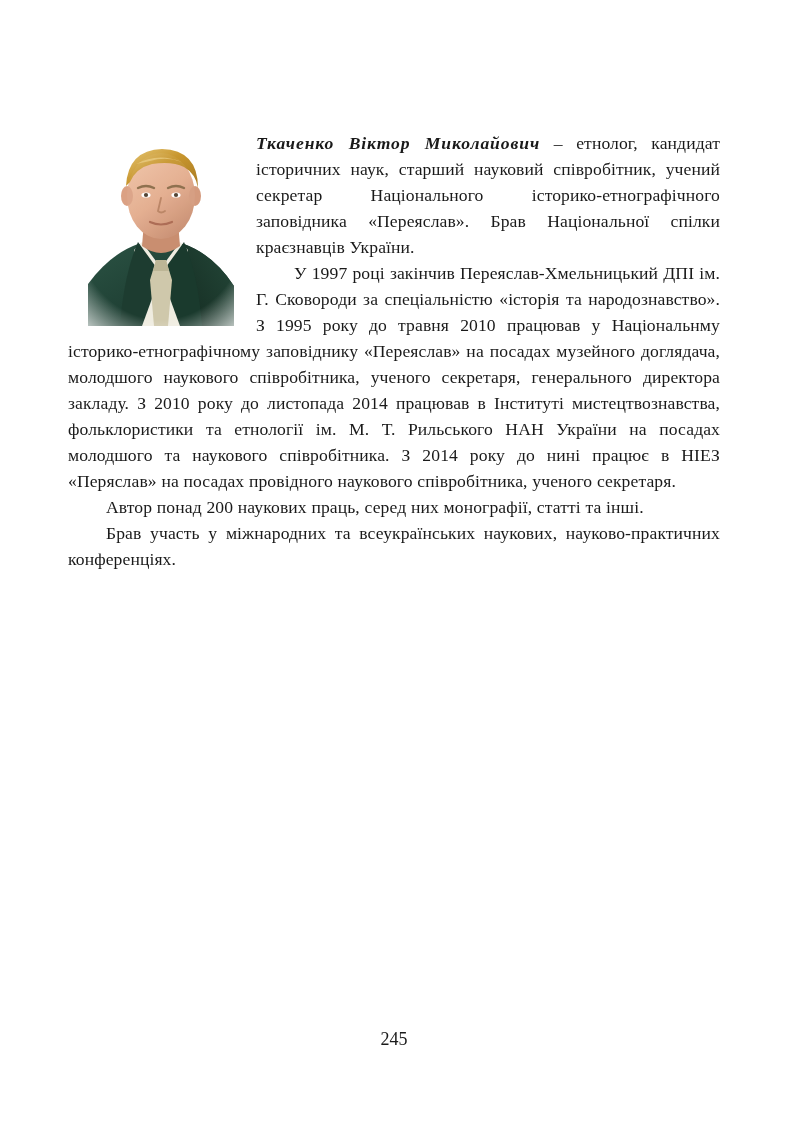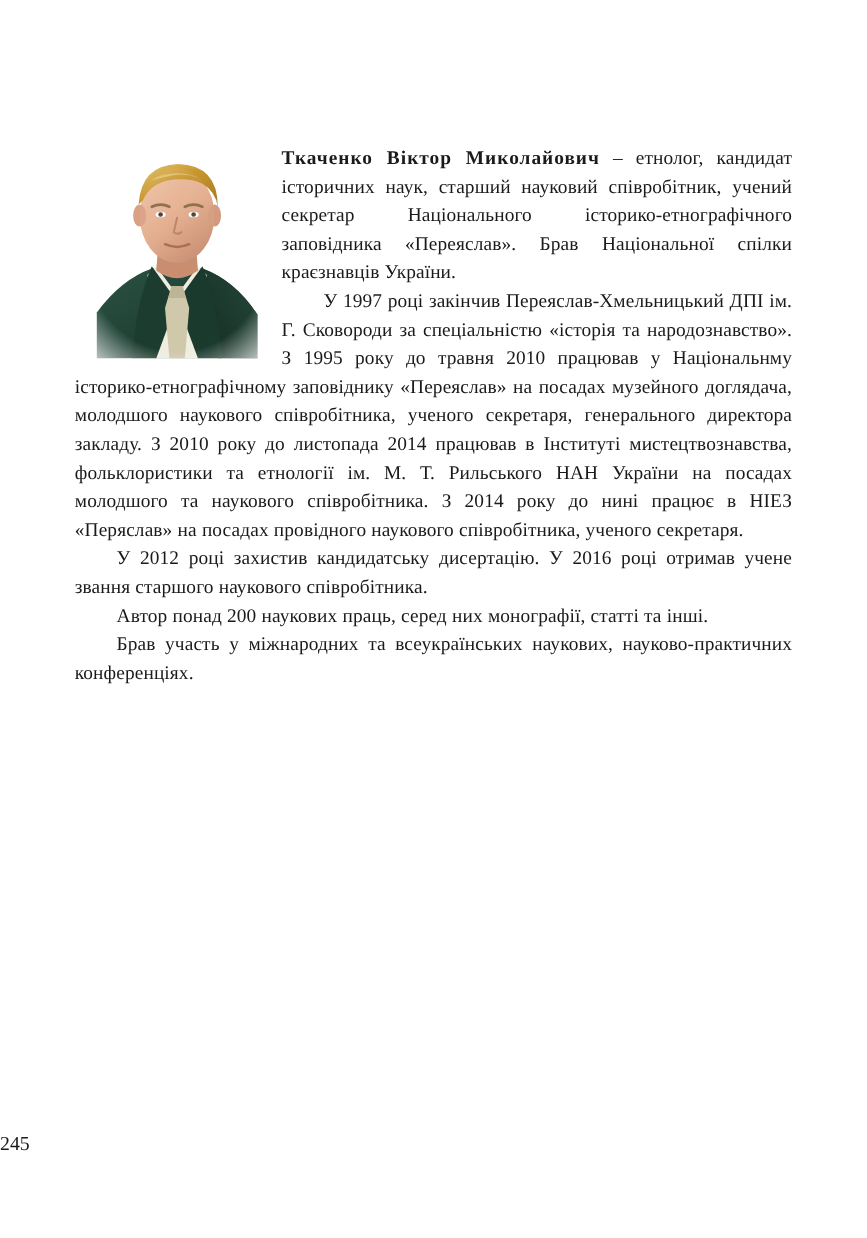--- a/index.html
+++ b/index.html
@@ -44,29 +44,29 @@
     font-size: 17.6px;
     line-height: 26px;
     text-align: justify;
     text-justify: inter-word;
     letter-spacing: 0.1px;
     word-spacing: 0.2px;
     hyphens: manual;
   }
   .para + .para { margin-top: 0; }
   .indent { text-indent: 38px; }
-  .lead-name { font-weight: bold; letter-spacing: 0.9px; }
+  .lead-name { font-weight: bold; letter-spacing: 0.9px; font-style: italic; }
 
   
   .folio {
     position: absolute;
     left: 0;
     right: 0;
     top: 1028px;
-    text-align: left;
+    text-align: center;
     font-size: 18px;
     line-height: 22px;
     font-family: "Liberation Serif", "DejaVu Serif", serif;
     color: #1a1a1a;
   }
 </style>
 </head>
 <body>
 
 <div class="page">
@@ -138,21 +138,20 @@
         <ellipse cx="81" cy="62" rx="34" ry="43" fill="#ffffff" opacity="0.05"></ellipse>
         <rect x="0" y="0" width="162" height="192" fill="url(#vign)"></rect>
       </svg>
     </figure>
 
     <p class="para"><span class="lead-name">Ткаченко Віктор Миколайович</span><span> – етнолог, кандидат історичних наук, старший науковий співробітник, учений секретар Національного історико-етнографічного заповідника «Переяслав». Брав Національної спілки краєзнавців України.</span></p>
 
 
     <p class="para indent">У 1997 році закінчив Переяслав-Хмельницький ДПІ ім. Г. Сковороди за спеціальністю «історія та народознавство». З 1995 року до травня 2010 працював у Національнму історико-етнографічному заповіднику «Переяслав» на посадах музейного доглядача, молодшого наукового співробітника, ученого секретаря, генерального директора закладу. З 2010 року до листопада 2014 працював в Інституті мистецтвознавства, фольклористики та етнології ім. М. Т. Рильського НАН України на посадах молодшого та наукового співробітника. З 2014 року до нині працює в НІЕЗ «Перяслав» на посадах провідного наукового співробітника, ученого секретаря.</p>
 
-    <p class="para indent">У 2012 році захистив кандидатську дисертацію. У 2016 році отримав учене звання старшого наукового співробітника.</p>
 
     <p class="para indent">Автор понад 200 наукових праць, серед них монографії, статті та інші.</p>
 
     <p class="para indent">Брав участь у міжнародних та всеукраїнських наукових, науково-практичних конференціях.</p>
 
   </div>
 
   <div class="folio">245</div>
 
 </div>

